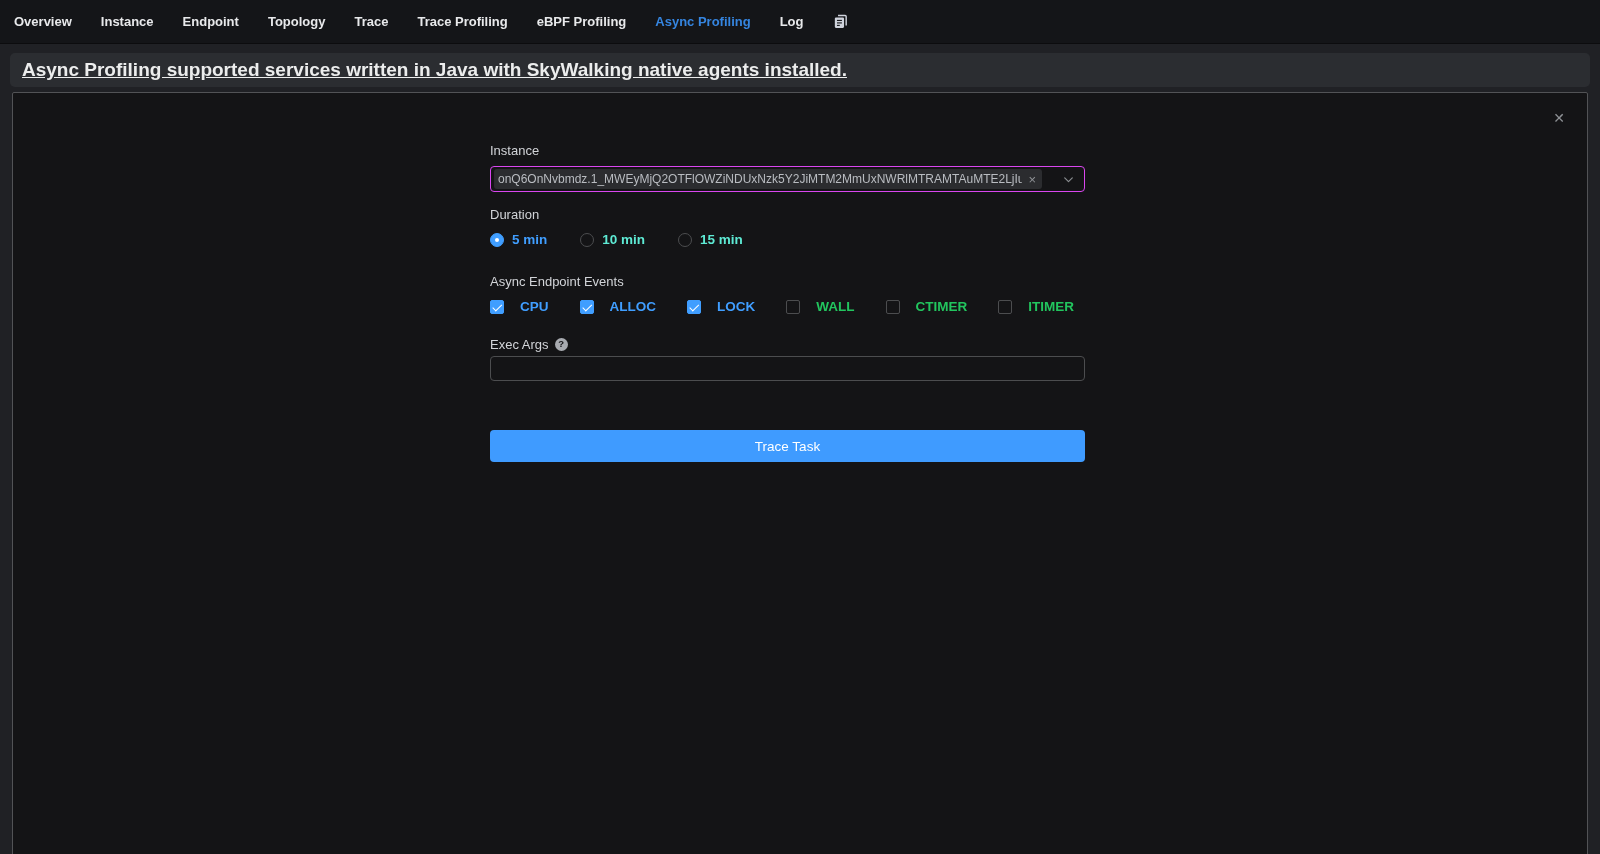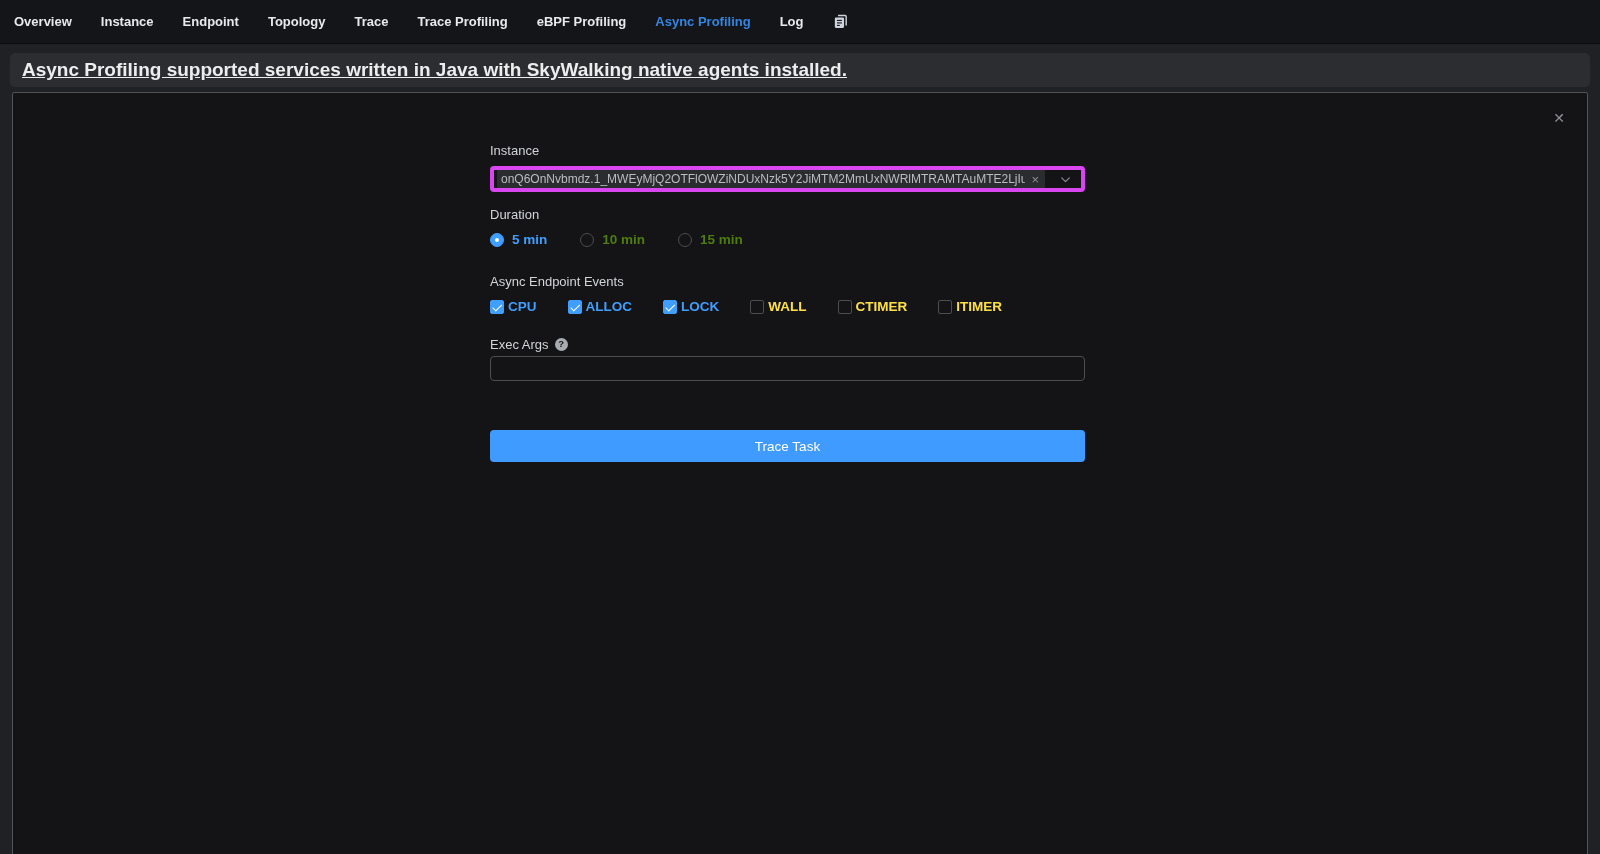--- a/index.html
+++ b/index.html
@@ -79,21 +79,21 @@
     height: 18px;
     display: flex;
     align-items: center;
     gap: 6px;
   }
 
   
   .select-box {
     margin-top: 7px;
     height: 26px;
-    border: 4px solid #d946ef;
+    border: 1px solid #d946ef;
     border-radius: 4px;
     display: flex;
     align-items: center;
     justify-content: space-between;
     padding: 0 9px 0 3px;
     cursor: pointer;
     background: transparent;
     overflow: hidden;
   }
   .tag {
@@ -150,34 +150,34 @@
   }
   .radio.checked .radio-circle::after {
     content: "";
     position: absolute;
     width: 4px; height: 4px;
     border-radius: 50%;
     background: #fff;
     left: 50%; top: 50%;
     transform: translate(-50%,-50%);
   }
-  .radio-label { font-size: 13.5px; font-weight: 600; color: #4d7c0f; }
+  .radio-label { font-size: 13.5px; font-weight: 600; color: #5eead4; }
   .radio.checked .radio-label { color: #409eff; }
 
   
   .check-row {
     margin-top: 9px;
     display: flex;
     align-items: center;
     gap: 31px;
   }
   .check {
     display: flex;
     align-items: center;
-    gap: 4px;
+    gap: 16px;
     cursor: pointer;
   }
   .check-box {
     width: 14px; height: 14px;
     border-radius: 2px;
     border: 1px solid #4c4d4f;
     background: transparent;
     position: relative;
     flex: none;
   }
@@ -187,21 +187,21 @@
   }
   .check.checked .check-box::after {
     content: "";
     position: absolute;
     left: 4px; top: 1px;
     width: 3.5px; height: 7.5px;
     border-right: 1.7px solid #fff;
     border-bottom: 1.7px solid #fff;
     transform: rotate(45deg);
   }
-  .check-label { font-size: 13.5px; font-weight: 600; color: #fde047; }
+  .check-label { font-size: 13.5px; font-weight: 600; color: #22c55e; }
   .check.checked .check-label { color: #409eff; }
 
   
   .sec-duration { margin-top: 13px; }
   .sec-events   { margin-top: 25px; }
   .sec-exec     { margin-top: 21px; }
 
   .help-icon {
     width: 13px; height: 13px;
     border-radius: 50%;

